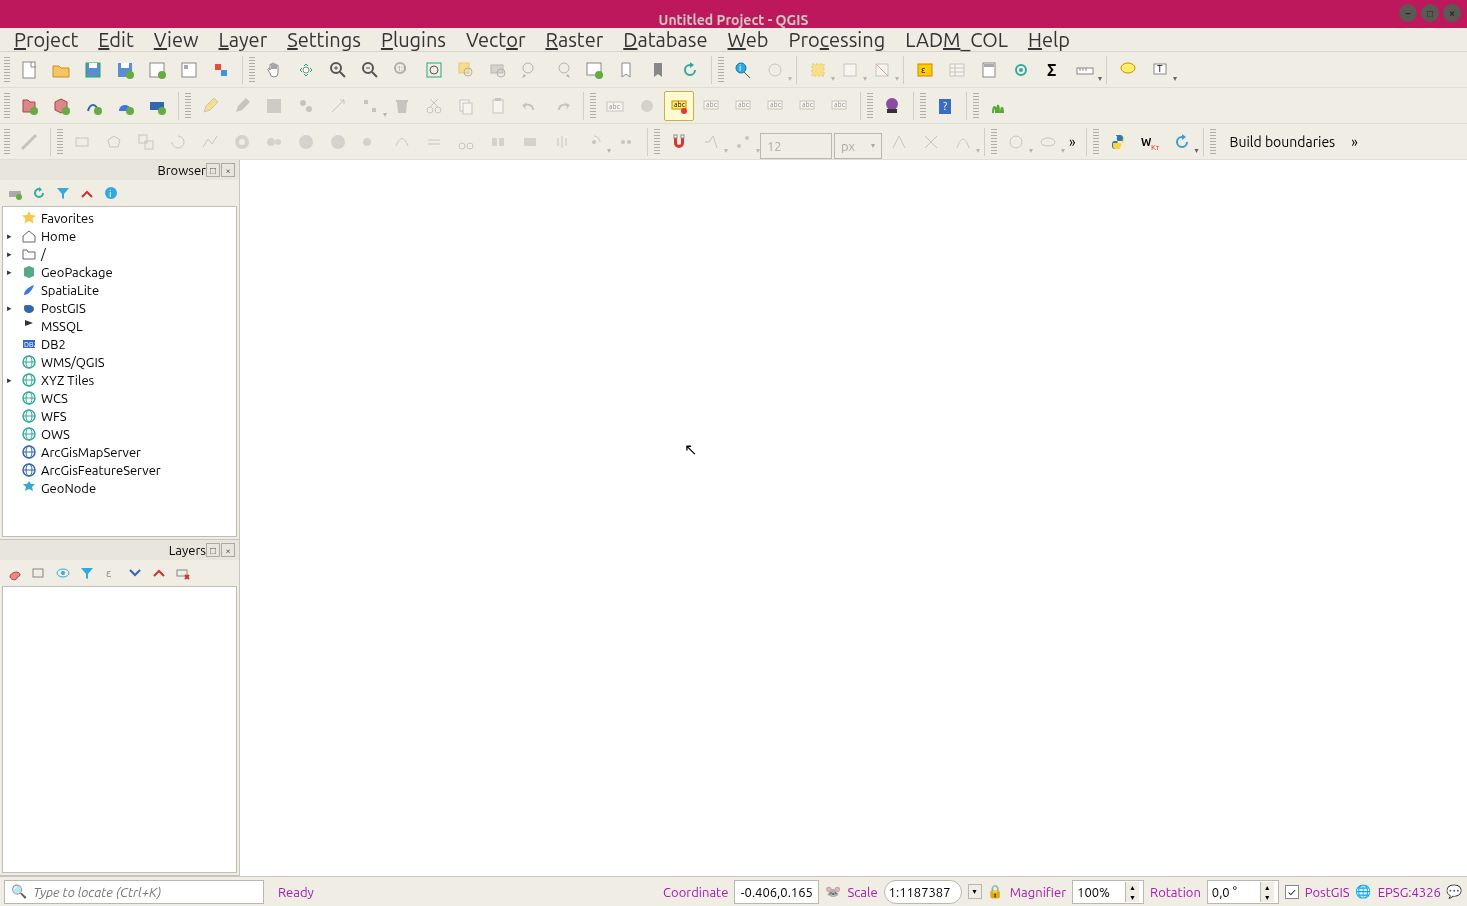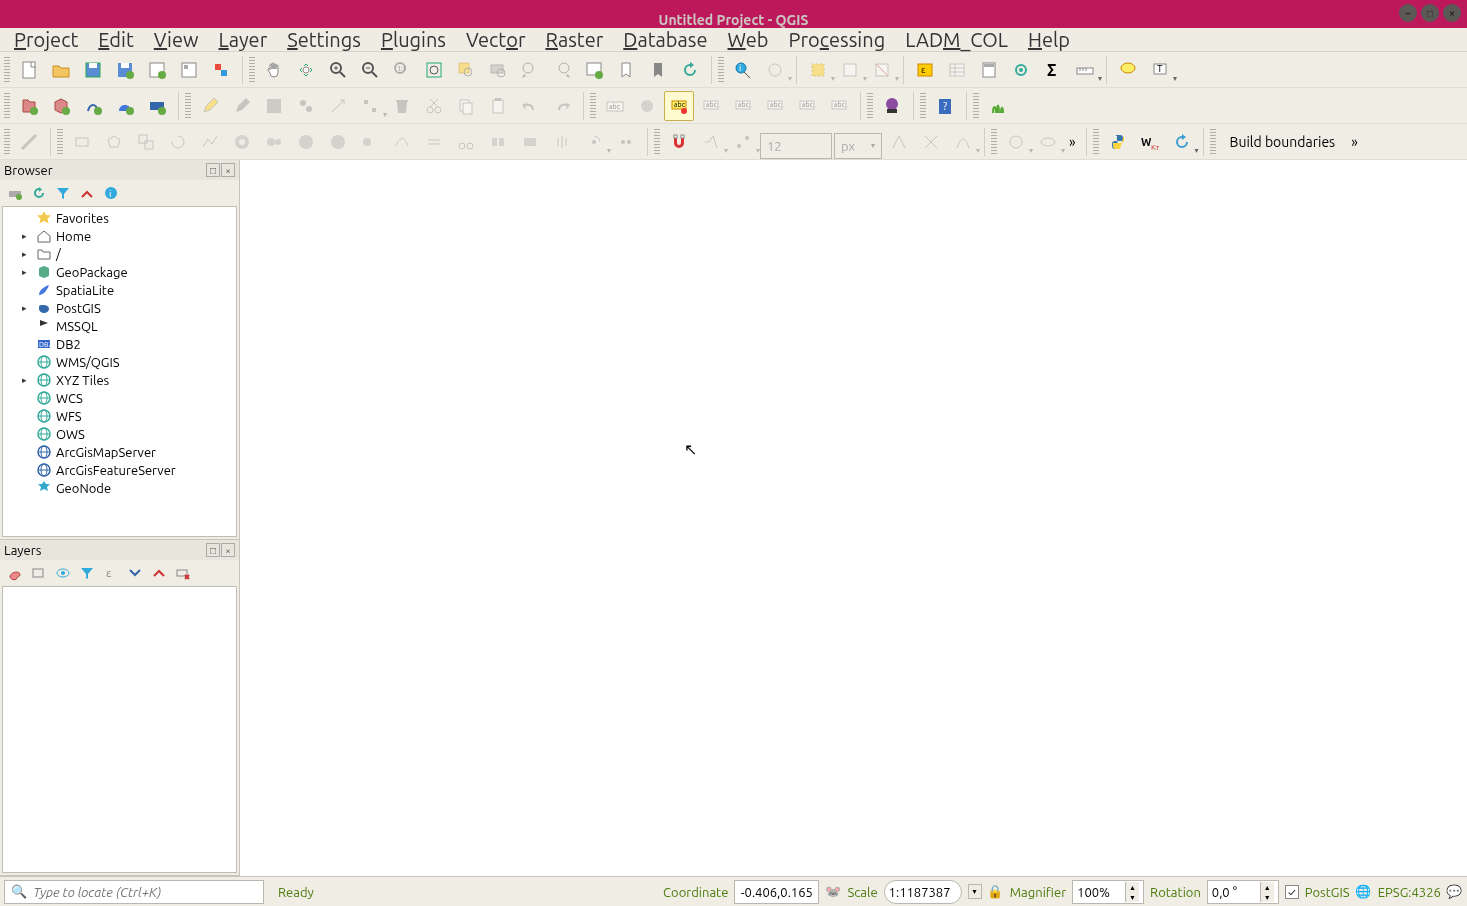--- a/index.html
+++ b/index.html
@@ -20,39 +20,39 @@
 .tb-input { width: 72px; height: 26px; border: 1px solid #bab7af; background: #fff; padding: 0 6px; font-size: 13px; color: #8a8780; margin-top: 8px; }
 .tb-input.disabled { background: #f0ede5; color: #aaa; }
 .dd-arrow::after { content: "▾"; font-size: 8px; color: #666; position: absolute; right: -2px; bottom: 2px; }
 .sep { width: 1px; height: 28px; background: #d0cdc5; margin: 0 4px; }
 .toolbar-text { font-size: 14px; padding: 0 10px; }
 .overflow { font-size: 14px; padding: 0 4px; cursor: pointer; }
 
 .main { flex: 1; display: flex; min-height: 0; }
 .left-pane { width: 240px; display: flex; flex-direction: column; border-right: 1px solid #c8c5bd; }
 .panel { display: flex; flex-direction: column; border-bottom: 1px solid #c8c5bd; background: #f0ede5; }
-.panel-header { height: 20px; background: #e8e5dd; display: flex; align-items: center; justify-content: space-between; padding: 0 4px; font-size: 13px; }
+.panel-header { height: 20px; background: #e8e5dd; display: flex; align-items: center; justify-content: flex-end; padding: 0 4px; font-size: 13px; }
 .panel-header .phctrls { display: flex; gap: 1px; }
 .phbtn { width: 14px; height: 14px; font-size: 10px; display: flex; align-items: center; justify-content: center; cursor: pointer; color: #555; border: 1px solid #aaa; }
 .panel-toolbar { height: 26px; display: flex; align-items: center; gap: 2px; padding: 0 4px; }
 .panel-tb-btn { width: 22px; height: 22px; display: flex; align-items: center; justify-content: center; cursor: pointer; border-radius: 2px; }
 .panel-tb-btn.disabled { opacity: 0.45; }
 .tree { flex: 1; background: #fff; border: 1px solid #c0bdb5; margin: 0 2px 2px 2px; overflow: auto; font-size: 13px; padding: 2px 0; }
-.tree-item { display: flex; align-items: center; height: 18px; padding-left: 19px; cursor: pointer; gap: 4px; }
+.tree-item { display: flex; align-items: center; height: 18px; padding-left: 4px; cursor: pointer; gap: 4px; }
 .tree-item .exp { width: 10px; font-size: 9px; color: #333; }
 .tree-item .ico { width: 16px; height: 16px; display: flex; align-items: center; justify-content: center; font-size: 12px; }
 .layers-tree { flex: 1; background: #fff; border: 1px solid #c0bdb5; margin: 0 2px 2px 2px; }
 
 .canvas { flex: 1; background: #fff; position: relative; }
 .cursor-ptr { position: absolute; font-size: 16px; color: #000; }
 
 .statusbar { height: 30px; background: #f0ede5; border-top: 1px solid #c8c5bd; display: flex; align-items: center; padding: 0 4px; gap: 6px; font-size: 13px; }
 .locator { width: 260px; height: 24px; border: 1px solid #bab7af; background: #fff; display: flex; align-items: center; padding: 0 6px; gap: 6px; }
 .locator input { border: none; outline: none; flex: 1; font-size: 13px; font-style: italic; color: #888; }
-.sb-lbl { color: #4d7c0f; }
+.sb-lbl { color: #a21caf; }
 .sb-inp { height: 24px; border: 1px solid #bab7af; background: #fff; padding: 0 4px; display: flex; align-items: center; }
 .sb-sep { flex: 1; }
 .spinner { width: 14px; display: flex; flex-direction: column; }
 .spinner div { height: 10px; font-size: 7px; display: flex; align-items: center; justify-content: center; background: #f0ede5; border-left: 1px solid #bab7af; cursor: pointer; }
 .chk { width: 14px; height: 14px; border: 1px solid #888; background: #fff; display: flex; align-items: center; justify-content: center; font-size: 11px; cursor: pointer; }
 
 
 svg { width: 20px; height: 20px; }
 .ico-sm { width: 16px; height: 16px; }
 </style>

